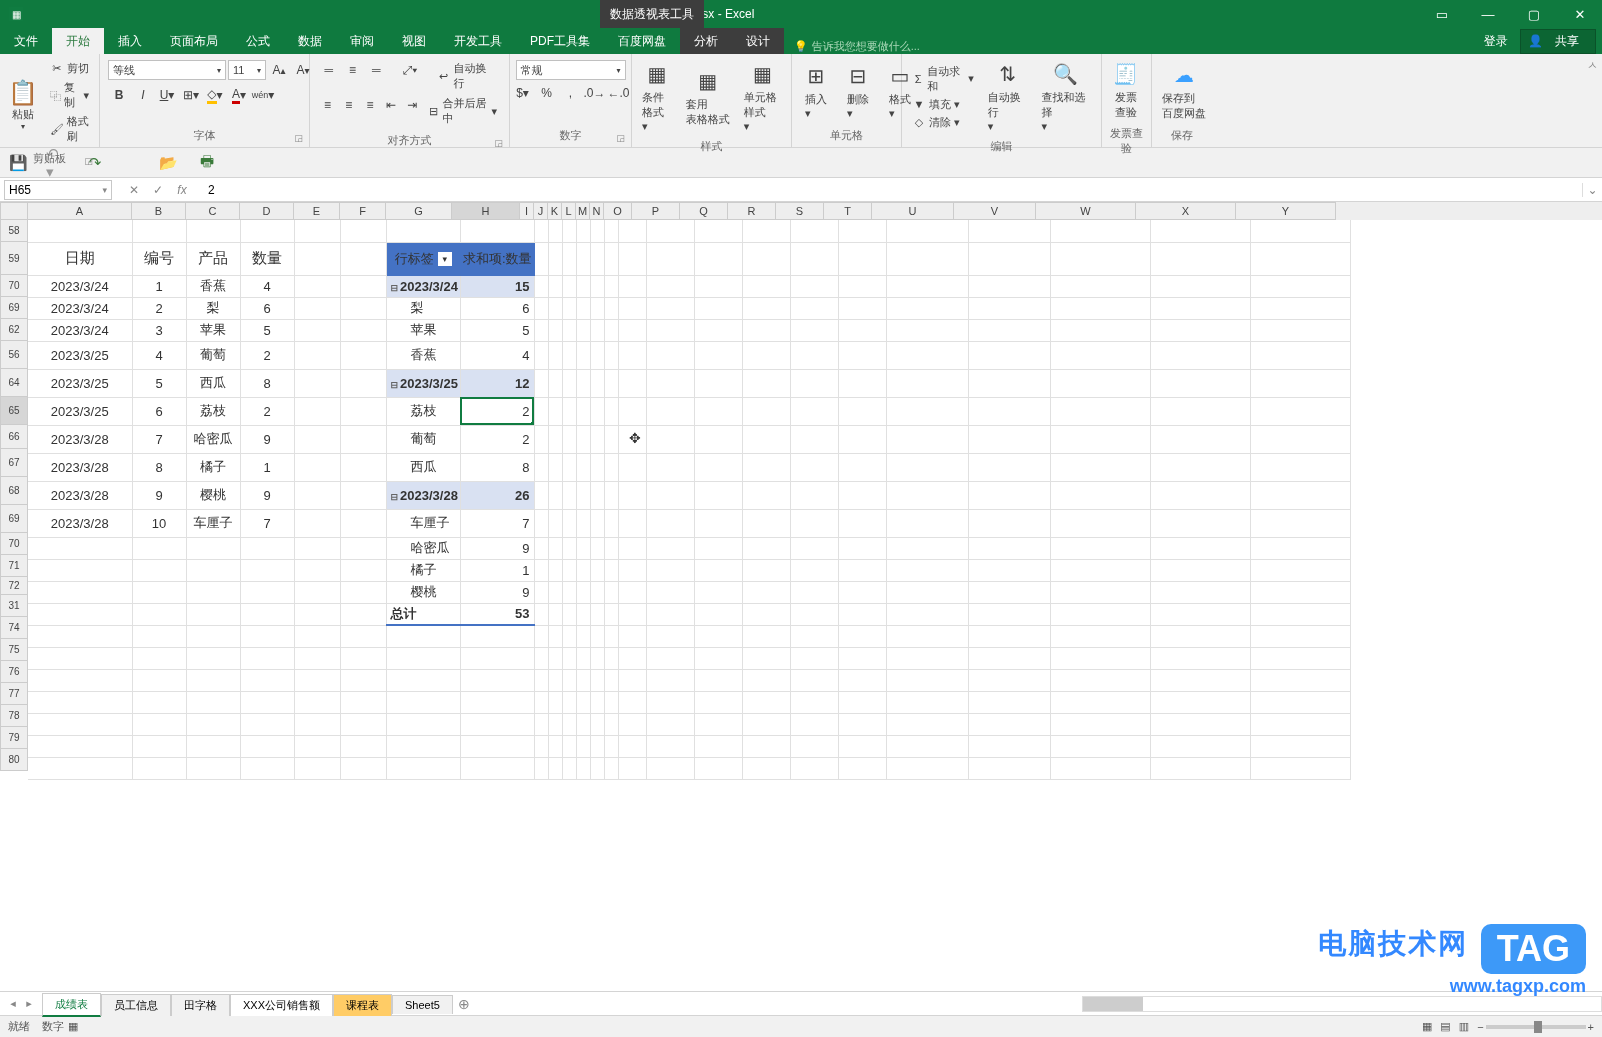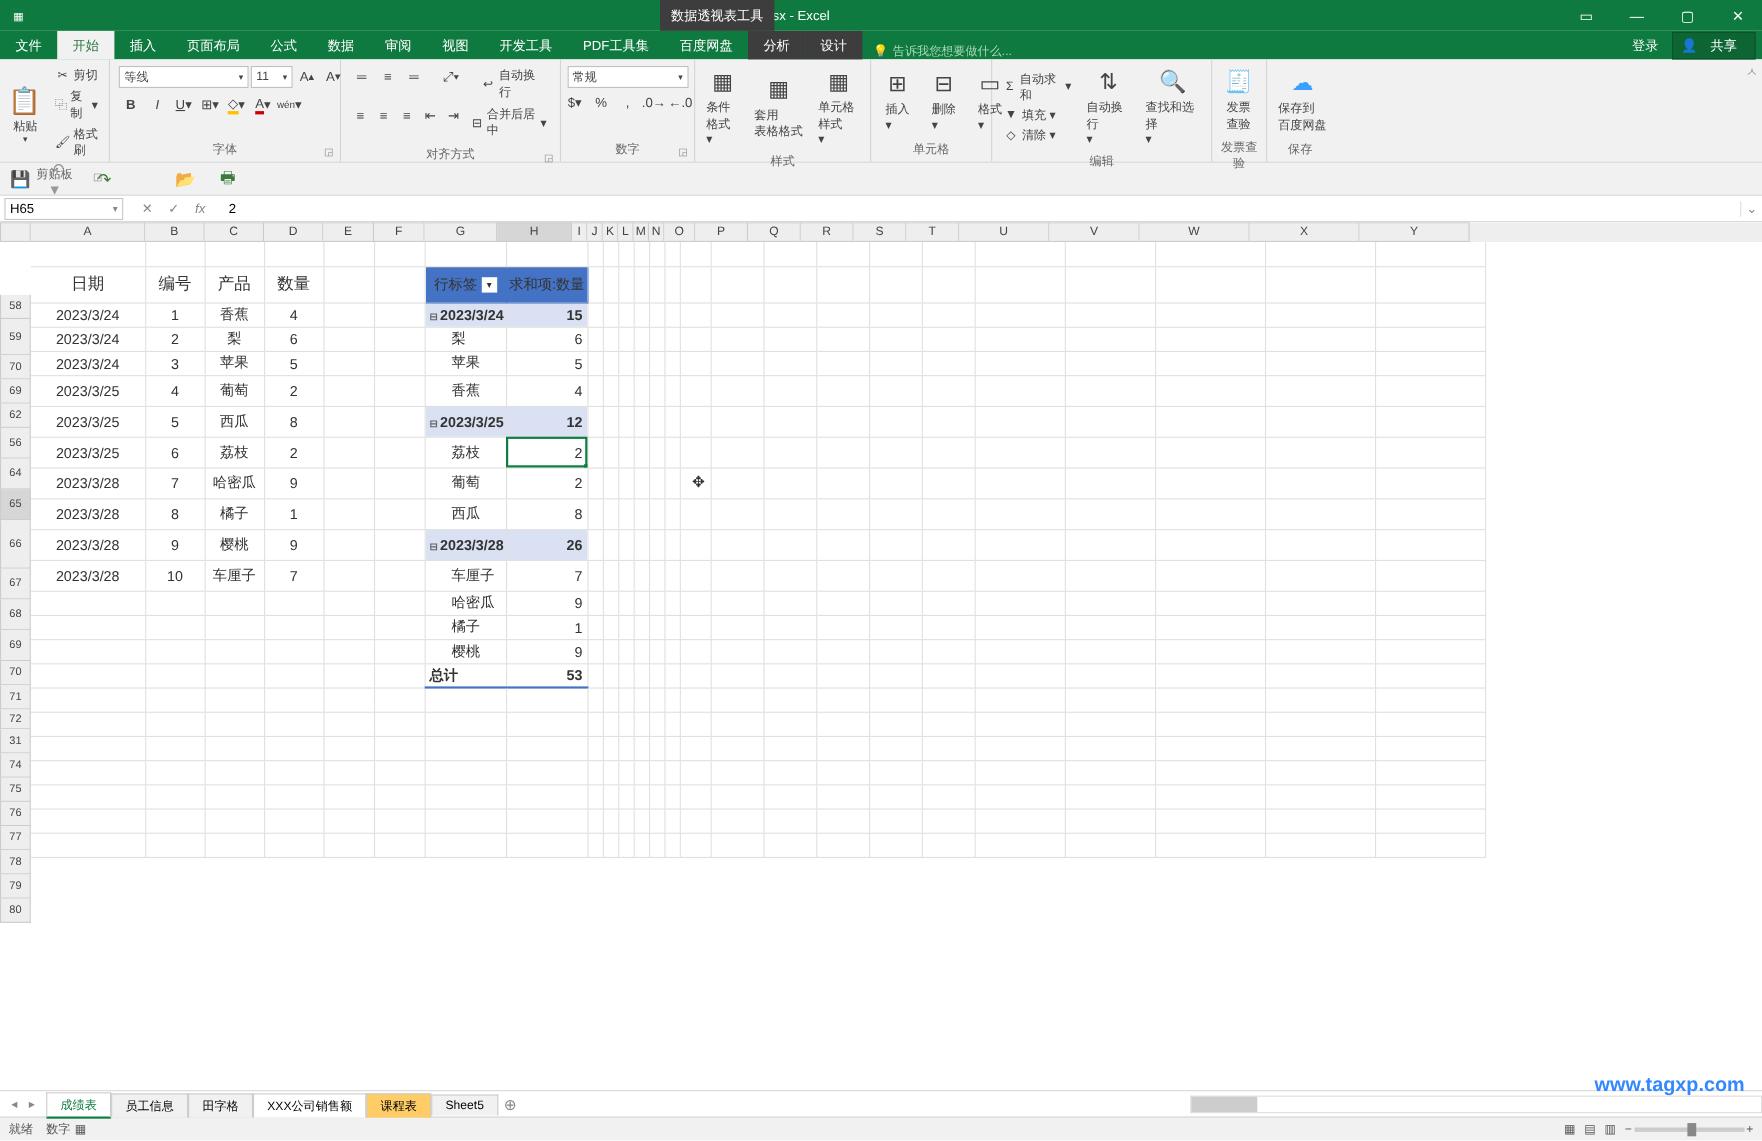--- a/index.html
+++ b/index.html
@@ -359,29 +359,29 @@
       <div class="ch" style="width: 48px;">S</div>
       <div class="ch" style="width: 48px;">T</div>
       <div class="ch" style="width: 82px;">U</div>
       <div class="ch" style="width: 82px;">V</div>
       <div class="ch" style="width: 100px;">W</div>
       <div class="ch" style="width: 100px;">X</div>
       <div class="ch" style="width: 100px;">Y</div>
     </div>
   <div class="rows">
     <div class="rowheads" id="rowheads">
-        <div class="rh" style="height: 22px; margin-top: 48px;">58</div>
+        <div class="rh" style="height: 22px;">58</div>
         <div class="rh" style="height: 33px;">59</div>
         <div class="rh" style="height: 22px;">70</div>
         <div class="rh" style="height: 22px;">69</div>
         <div class="rh" style="height: 22px;">62</div>
         <div class="rh" style="height: 28px;">56</div>
         <div class="rh" style="height: 28px;">64</div>
         <div class="rh active" style="height: 28px;">65</div>
-        <div class="rh" style="height: 44px;">66</div>
+        <div class="rh" style="height: 24px;">66</div>
         <div class="rh" style="height: 28px;">67</div>
         <div class="rh" style="height: 28px;">68</div>
         <div class="rh" style="height: 28px;">69</div>
         <div class="rh" style="height: 22px;">70</div>
         <div class="rh" style="height: 22px;">71</div>
         <div class="rh" style="height: 18px;">72</div>
         <div class="rh" style="height: 22px;">31</div>
         <div class="rh" style="height: 22px;">74</div>
         <div class="rh" style="height: 22px;">75</div>
         <div class="rh" style="height: 22px;">76</div>
@@ -1050,14 +1050,18 @@
       <div>−</div>
       <div class="zslide">
           <div class="th"></div>
         </div>
       <div>+</div>
     </div>
   </div>
 </div>
 
 <div class="watermark">
+  <div>
+    <span class="t1"><span>电脑</span><span style="color:#3388ff">技术网</span></span>
+    <span class="tag">TAG</span>
+  </div>
   <div class="url">www.tagxp.com</div>
 </div>
 
 </body></html>

